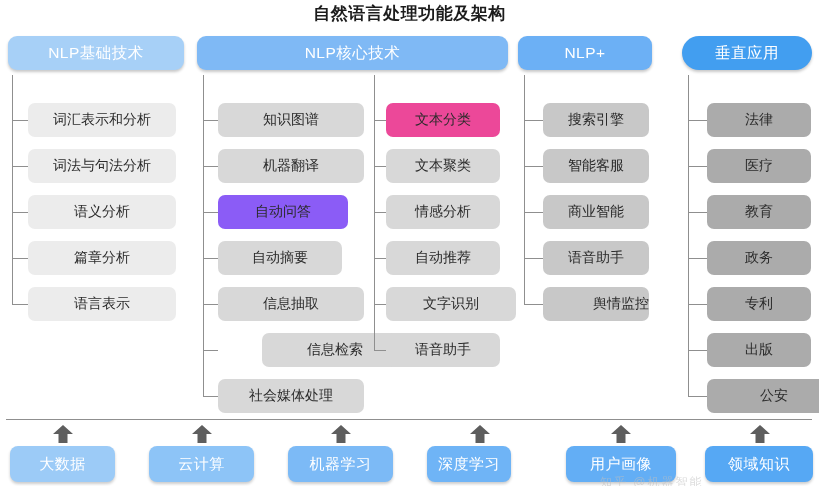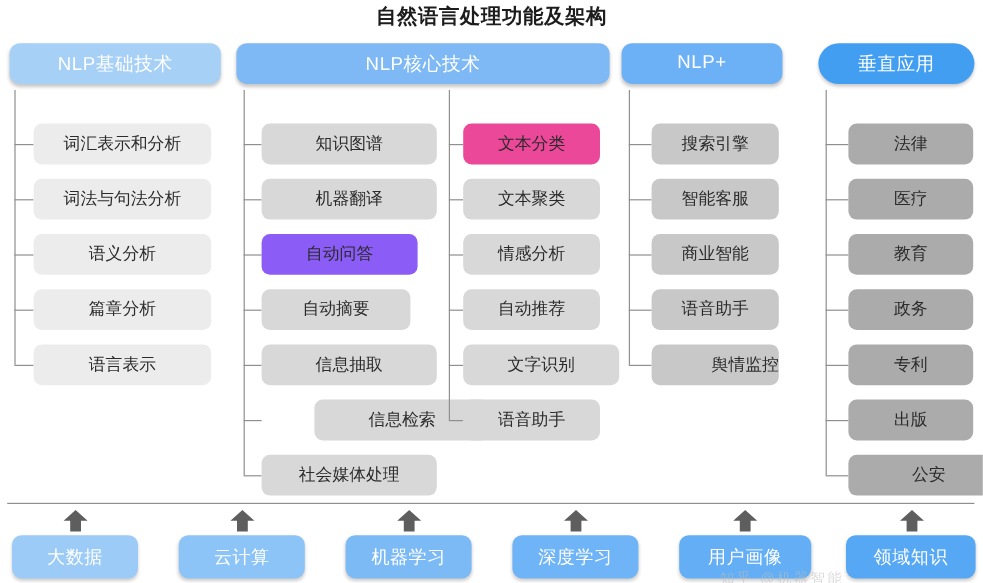--- a/index.html
+++ b/index.html
@@ -296,21 +296,21 @@
         </svg>
       </div>
       <div class="found-box" style="left: 288px; width: 105px; background: rgb(124, 186, 246);">
         <span>机器学习</span>
       </div>
       <div class="up-arrow" style="left: 469px;">
         <svg width="22" height="20" viewBox="0 0 22 20">
           <path d="M11 1 L21 10 L15.5 10 L15.5 19 L6.5 19 L6.5 10 L1 10 Z" fill="#5e5e5e"></path>
         </svg>
       </div>
-      <div class="found-box" style="left: 427px; width: 105px; background: rgb(111, 180, 246);">
+      <div class="found-box" style="left: 427px; width: 84px; background: rgb(111, 180, 246);">
         <span>深度学习</span>
       </div>
       <div class="up-arrow" style="left: 610px;">
         <svg width="22" height="20" viewBox="0 0 22 20">
           <path d="M11 1 L21 10 L15.5 10 L15.5 19 L6.5 19 L6.5 10 L1 10 Z" fill="#5e5e5e"></path>
         </svg>
       </div>
       <div class="found-box" style="left: 566px; width: 110px; background: rgb(99, 174, 245);">
         <span>用户画像</span>
       </div>

